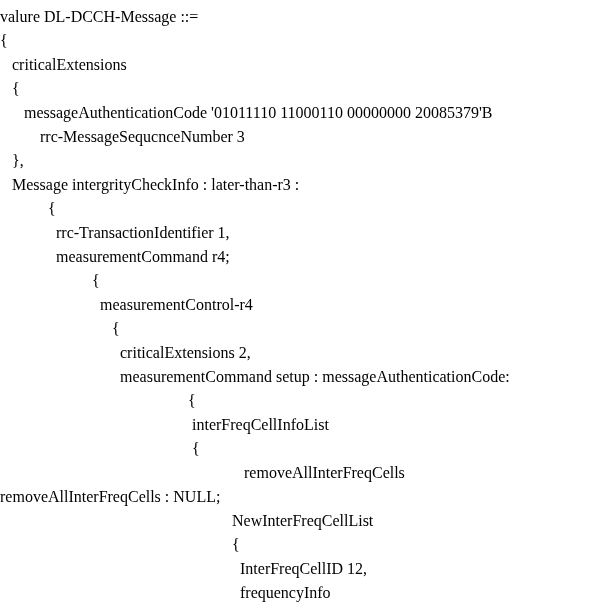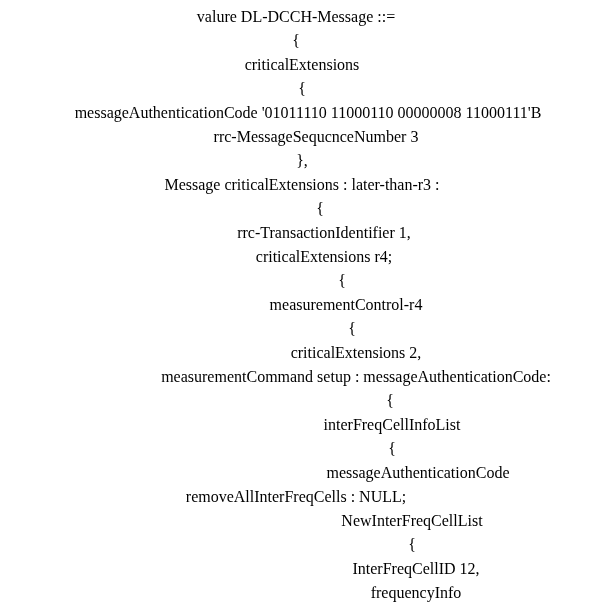--- a/index.html
+++ b/index.html
@@ -7,44 +7,43 @@
       font-size: 16px;
       line-height: 1.5;
       margin: 0;
       padding: 5px 0;
       background: white;
       color: black;
       width: 592px;
     }
     .line {
       white-space: pre;
-      text-align: center;
     }
   </style>
 </head>
 <body>
 
 <div class="line">valure DL-DCCH-Message ::=</div>
 <div class="line">{</div>
 <div class="line">   criticalExtensions</div>
 <div class="line">   {</div>
-<div class="line">      messageAuthenticationCode '01011110 11000110 00000008 11000111'B</div>
+<div class="line">      messageAuthenticationCode '01011110 11000110 00000000 20085379'B</div>
 <div class="line">          rrc-MessageSequcnceNumber 3</div>
 <div class="line">   },</div>
-<div class="line">   Message criticalExtensions : later-than-r3 :</div>
+<div class="line">   Message intergrityCheckInfo : later-than-r3 :</div>
 <div class="line">            {</div>
 <div class="line">              rrc-TransactionIdentifier 1,</div>
-<div class="line">              criticalExtensions r4;</div>
+<div class="line">              measurementCommand r4;</div>
 <div class="line">                       {</div>
 <div class="line">                         measurementControl-r4</div>
 <div class="line">                            {</div>
 <div class="line">                              criticalExtensions 2,</div>
 <div class="line">                              measurementCommand setup : messageAuthenticationCode:</div>
 <div class="line">                                               {</div>
 <div class="line">                                                interFreqCellInfoList</div>
 <div class="line">                                                {</div>
-<div class="line">                                                             messageAuthenticationCode</div>
+<div class="line">                                                             removeAllInterFreqCells</div>
 <div class="line">removeAllInterFreqCells : NULL;</div>
 <div class="line">                                                          NewInterFreqCellList</div>
 <div class="line">                                                          {</div>
 <div class="line">                                                            InterFreqCellID 12,</div>
 <div class="line">                                                            frequencyInfo</div>
 <div class="line">                                                            {</div>
 
 </body></html>

